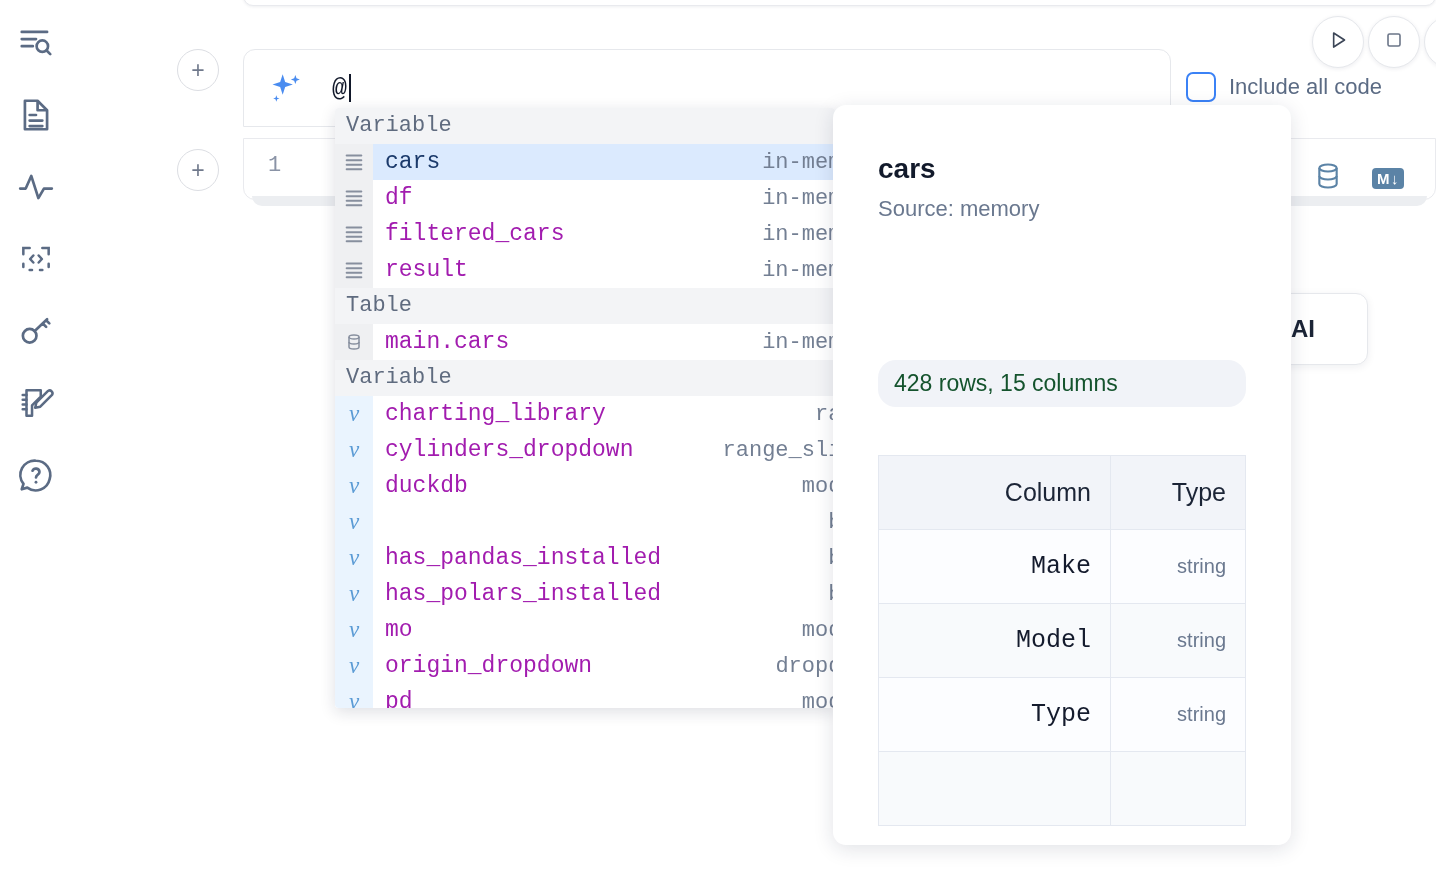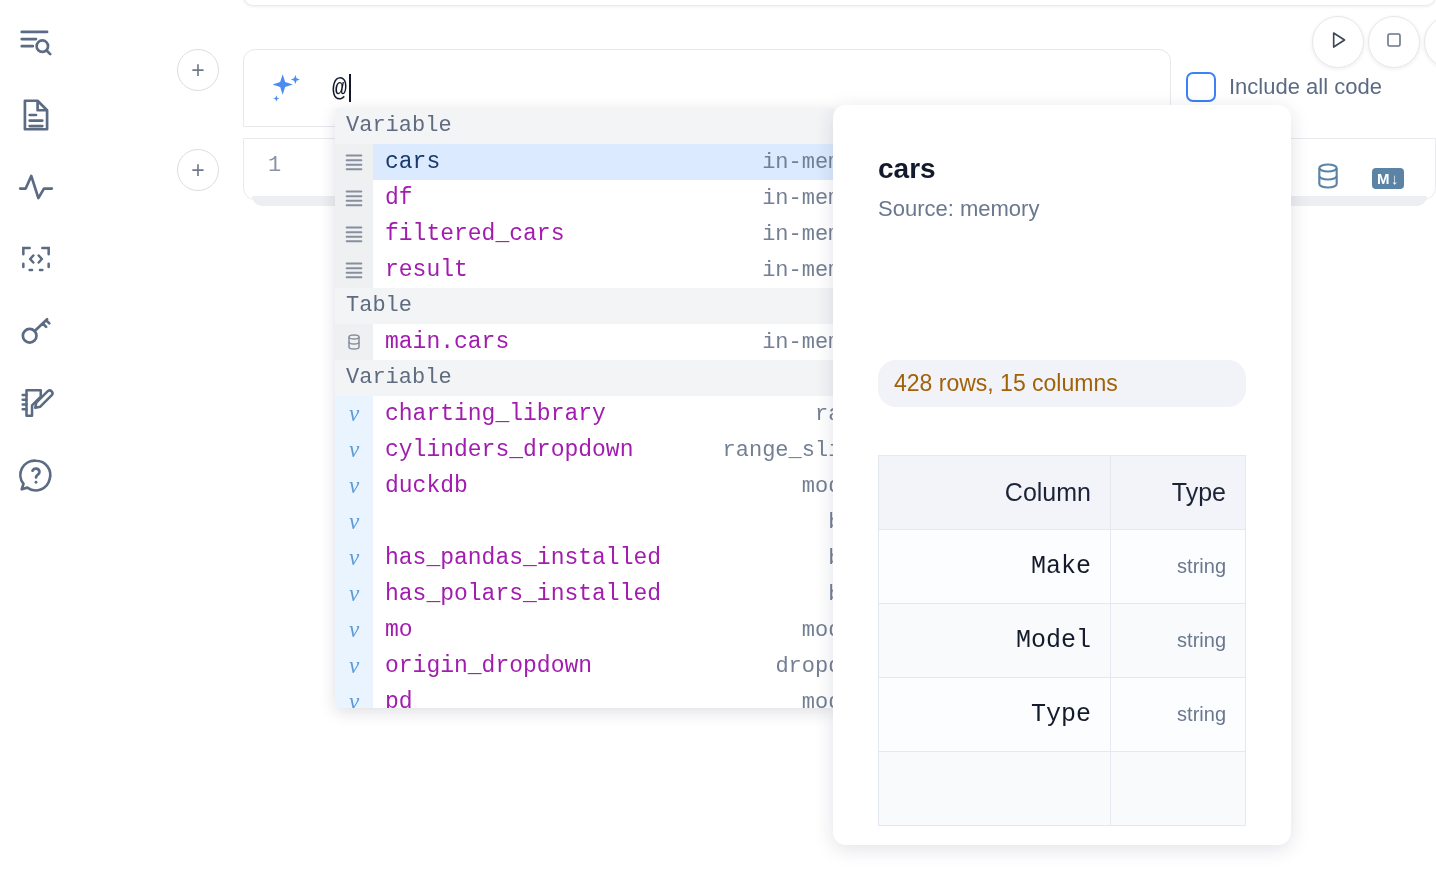--- a/index.html
+++ b/index.html
@@ -172,21 +172,21 @@
   }
   .d-source {
     position: absolute; left: 45px; top: 91px;
     font-size: 22px; color: #6a7near;
     color: #6a788f;
   }
   .d-badge {
     position: absolute; left: 45px; top: 255px; width: 368px; height: 47px;
     background: #f1f3f8; border-radius: 18px;
     display: flex; align-items: center; padding-left: 16px;
-    font-size: 23px; color: #a16207;
+    font-size: 23px; color: #14532d;
   }
   .d-table {
     position: absolute; left: 45px; top: 350px; width: 368px;
     border-collapse: collapse; table-layout: fixed;
   }
   .d-table th, .d-table td {
     border: 1px solid #e4e8f0; height: 74px; padding: 0 19px;
     text-align: right; vertical-align: middle;
   }
   .d-table th { background: #f2f4f9; }
@@ -315,20 +315,21 @@
         <path d="M5.5 6v12c0 1.4 2.9 2.6 6.5 2.6s6.5-1.2 6.5-2.6V6"></path>
         <path d="M5.5 12c0 1.4 2.9 2.6 6.5 2.6s6.5-1.2 6.5-2.6"></path>
       </svg>
     </span>
     <span class="md-badge">
       <span>M</span>
         <span>↓</span>
     </span>
   </div>
 
+  <div class="ai-card">AI</div>
 
   <div class="ac">
     <div class="ac-inner" id="ac-inner">
         <div class="ac-section">Variable</div>
         <div class="ac-item sel">
           <span class="ac-gutter">
             <svg class="glyph-list" width="22" height="22" viewBox="0 0 24 24" stroke="#878f9e" stroke-width="2.2" stroke-linecap="round">
               <path d="M4 5h16M4 10h16M4 15h16M4 20h16"></path>
             </svg>
           </span>

